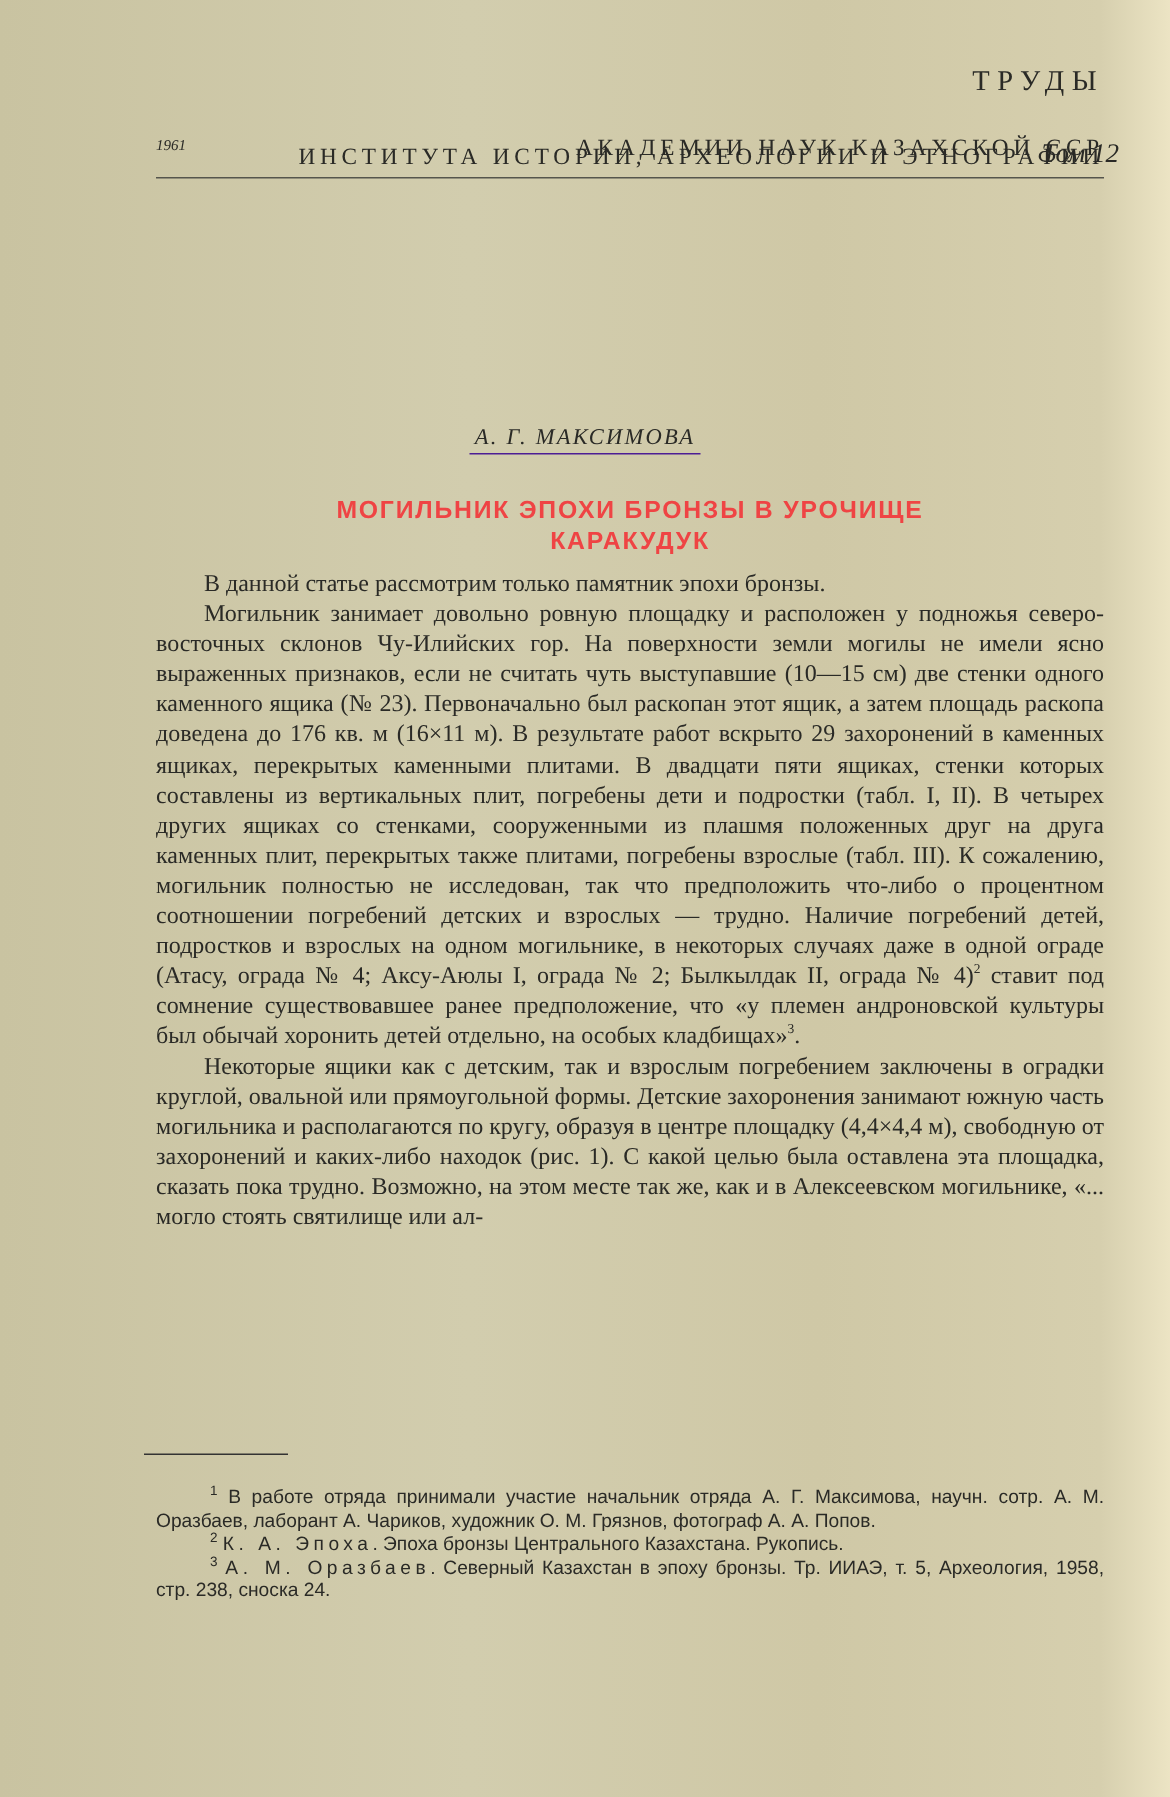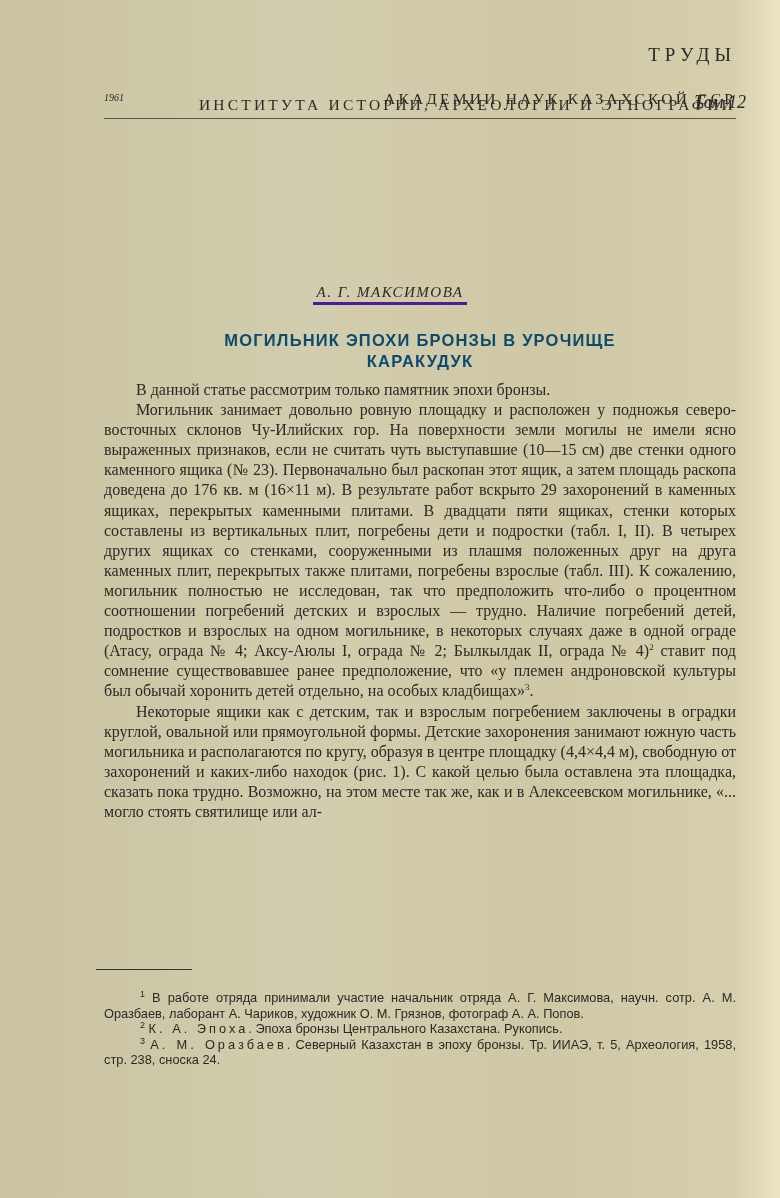--- a/index.html
+++ b/index.html
@@ -12,22 +12,22 @@
   }
   .page { position: absolute; left: 0; top: 0; width: 780px; height: 1198px; }
   .hdr { position: absolute; left: 104px; width: 632px; text-align: right; }
   .hdr-title { top: 44px; font-size: 19px; letter-spacing: 5px; }
   .hdr-line2 { top: 84px; font-size: 15.5px; letter-spacing: 3.2px; white-space: nowrap; margin-top: 12px; }
   .hdr-line3 { top: 90px; font-size: 15.5px; letter-spacing: 3.2px; white-space: nowrap; }
   .hdr-year { position: absolute; left: 104px; top: 92px; font-size: 10px; font-style: italic; }
   .hdr-vol { position: absolute; right: 34px; top: 92px; font-size: 18px; font-style: italic; margin-left: 36px; }
   .hdr-rule { position: absolute; left: 104px; top: 118px; width: 632px; height: 1px; background: #55554c; }
   .author { position: absolute; left: 0; width: 780px; top: 284px; text-align: center; font-size: 15px; font-style: italic; letter-spacing: 1.5px; }
-  .author span { border-bottom: 3px solid #4c1d95; padding: 0 4px 2px 4px; }
-  .title { position: absolute; left: 104px; width: 632px; top: 330px; text-align: center; font-family: "Liberation Sans", sans-serif; font-weight: bold; font-size: 16.5px; line-height: 21px; letter-spacing: 1.2px; color: #0c4a6e; }
+  .author span { border-bottom: 1px solid #4c1d95; padding: 0 4px 2px 4px; }
+  .title { position: absolute; left: 104px; width: 632px; top: 330px; text-align: center; font-family: "Liberation Sans", sans-serif; font-weight: bold; font-size: 16.5px; line-height: 21px; letter-spacing: 1.2px; color: #ef4444; }
   .body { position: absolute; left: 104px; top: 380px; width: 632px; font-size: 16px; line-height: 20.1px; text-align: justify; }
   .body p { margin: 0; text-indent: 32px; }
   .body sup, .fn sup { font-size: 9px; line-height: 0; }
   .fn-rule { position: absolute; left: 96px; top: 969px; width: 96px; height: 1px; background: #333; }
   .fn { position: absolute; left: 104px; top: 990px; width: 632px; font-family: Liberation Sans, sans-serif; font-size: 12.8px; line-height: 15.6px; text-align: justify; }
   .fn p { margin: 0; text-indent: 36px; }
   .spaced { letter-spacing: 3px; }
 </style>
 </head>
 <body>

